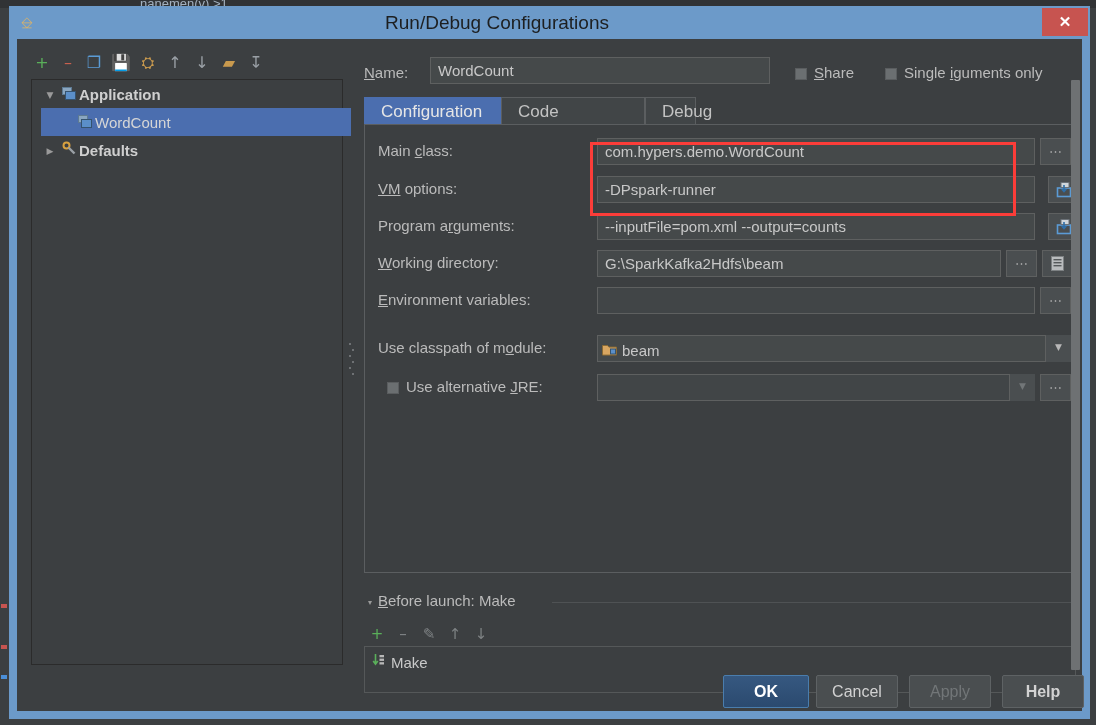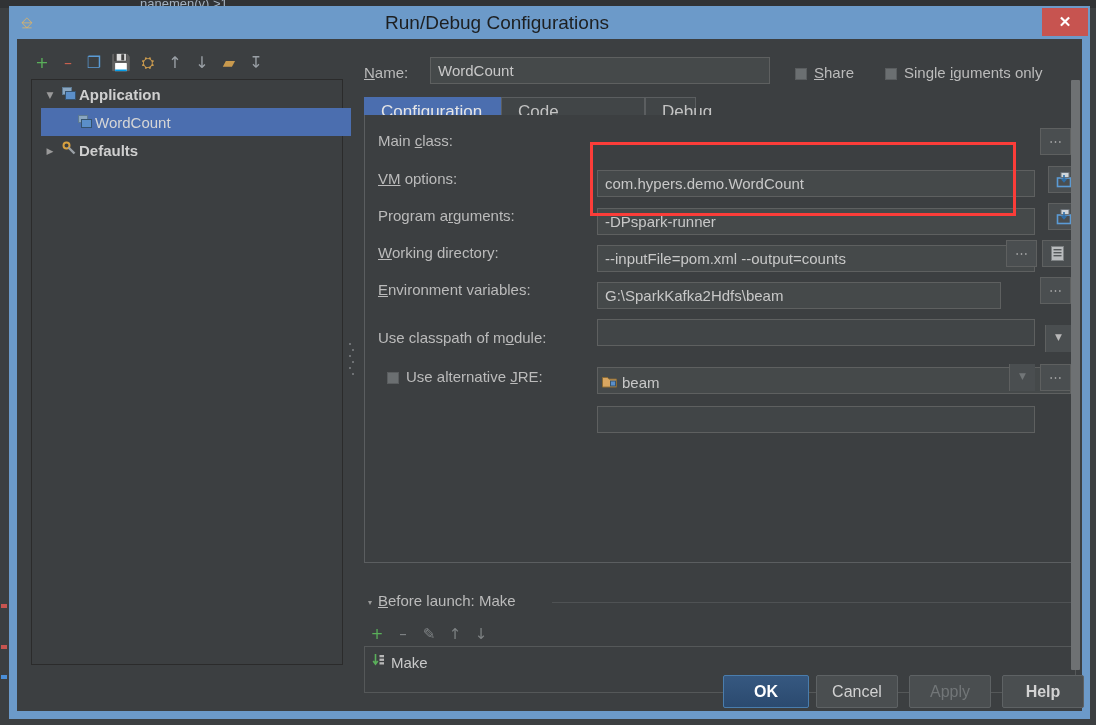--- a/index.html
+++ b/index.html
@@ -112,31 +112,31 @@
     border:1px solid #5b5e60;box-sizing:border-box;
     padding:0 16px;font-size:17px;color:#c3c3c3;background:#414547;cursor:pointer;
   }
   .tab.active{background:#4b6eaf;color:#e6e6e6;border-color:#4b6eaf;}
   #tab-underline{
     position:absolute;left:6px;top:77px;width:712px;height:1px;background:#5b5e60;
   }
 
   
   #card{
-    position:absolute;left:6px;top:68px;width:712px;height:448px;
+    position:absolute;left:6px;top:78px;width:712px;height:448px;
     background:#3c3f41;border:1px solid #5b5e60;border-top:none;box-sizing:border-box;
   }
 
   .frow{position:absolute;left:0;width:712px;height:30px;}
   .frow .flabel{position:absolute;left:13px;top:6px;}
   .field{
     position:absolute;height:27px;background:#45494a;
     border:1px solid #5e6060;box-sizing:border-box;
     color:#c8c8c8;font-size:15px;padding:0 7px;line-height:25px;
-    white-space:nowrap;overflow:hidden;margin-top:42px;
+    white-space:nowrap;overflow:hidden;
   }
   .field.empty{background:#414547;}
   .sq-btn{
     position:absolute;height:27px;width:31px;background:#4a4e50;
     border:1px solid #5e6060;box-sizing:border-box;
     text-align:center;line-height:25px;color:#b4b4b4;font-size:13px;cursor:pointer;
   }
   .drop{
     position:absolute;height:27px;width:26px;background:#4a4e50;
     border-left:1px solid #5e6060;box-sizing:border-box;

